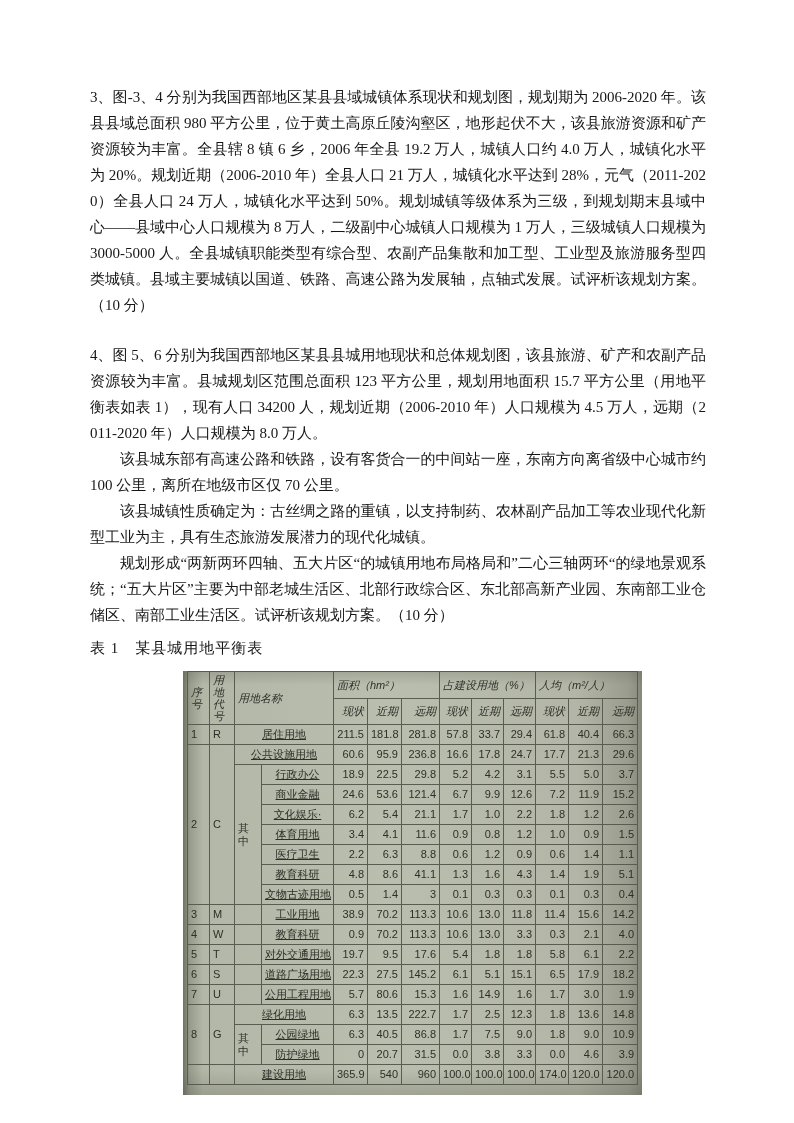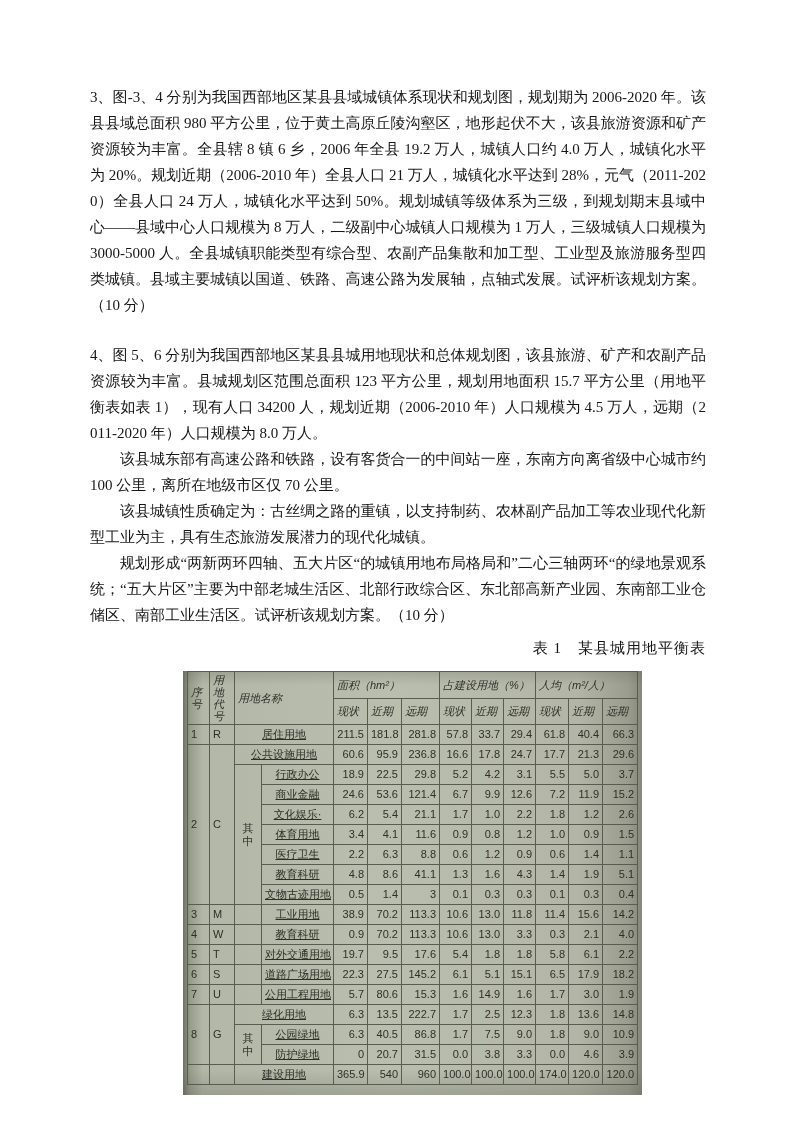--- a/index.html
+++ b/index.html
@@ -10,46 +10,46 @@
     color:#161616;
   }
   .content { padding:84px 88px 0 90px; }
   .para {
     margin:0; font-size:15px; line-height:26px; text-align:justify;
     word-break:break-all;
   }
   .para.q4-start { margin-top:24px; }
   .para.indent { text-indent:2em; }
   .table-title {
-    margin-top:8px; margin-bottom:3px; text-align:right;
+    margin-top:8px; margin-bottom:3px; text-align:left;
     font-size:15px; line-height:24px; letter-spacing:1px;
   }
   .photo {
     width:459px; height:424px; margin:0 0 0 93px;
     background:
       linear-gradient(180deg, rgba(82,84,72,.22) 0, rgba(0,0,0,0) 14px, rgba(0,0,0,0) 94%, rgba(70,72,60,.22) 100%),
       linear-gradient(90deg, #6f7365 0, #989c8b 7px, #b3b7a7 20px, #babeae 45%, #b3b6a6 86%, #9a9d8e 97%, #84877a 100%);
   }
   table.balance {
     border-collapse:collapse; table-layout:fixed; width:450px;
     margin:11px 0 0 4px;
     font-family:"Liberation Sans","DejaVu Sans",sans-serif;
     font-size:11px; color:#2e2f29;
   }
   table.balance th, table.balance td {
     border:1px solid #5b5c51; padding:0 3px; height:19px;
     line-height:1.1; font-weight:normal; overflow:hidden; white-space:nowrap;
     vertical-align:middle;
   }
   table.balance thead th { height:26px; text-align:left;font-style:italic; }
-  table.balance thead th.sub { height:25px; }
+  table.balance thead th.sub { text-align:right; height:25px; }
   table.balance .c-seq, table.balance .c-code { white-space:normal; }
   table.balance td.num { text-align:right; }
   table.balance td.c-name, table.balance td.c-name2 { text-align:center;text-decoration:underline; }
-  table.balance td.c-zhong { text-align:center; white-space:normal; }
+  table.balance td.c-zhong { text-align:left; white-space:normal; }
 </style>
 </head>
 <body>
 
 <div class="page">
   <div class="content">
     <p class="para">3、图-3、4 分别为我国西部地区某县县域城镇体系现状和规划图，规划期为 2006-2020 年。该县县域总面积 980 平方公里，位于黄土高原丘陵沟壑区，地形起伏不大，该县旅游资源和矿产资源较为丰富。全县辖 8 镇 6 乡，2006 年全县 19.2 万人，城镇人口约 4.0 万人，城镇化水平为 20%。规划近期（2006-2010 年）全县人口 21 万人，城镇化水平达到 28%，元气（2011-2020）全县人口 24 万人，城镇化水平达到 50%。规划城镇等级体系为三级，到规划期末县域中心——县域中心人口规模为 8 万人，二级副中心城镇人口规模为 1 万人，三级城镇人口规模为 3000-5000 人。全县城镇职能类型有综合型、农副产品集散和加工型、工业型及旅游服务型四类城镇。县域主要城镇以国道、铁路、高速公路为发展轴，点轴式发展。试评析该规划方案。（10 分）</p>
     <p class="para q4-start">4、图 5、6 分别为我国西部地区某县县城用地现状和总体规划图，该县旅游、矿产和农副产品资源较为丰富。县城规划区范围总面积 123 平方公里，规划用地面积 15.7 平方公里（用地平衡表如表 1），现有人口 34200 人，规划近期（2006-2010 年）人口规模为 4.5 万人，远期（2011-2020 年）人口规模为 8.0 万人。</p>
     <p class="para indent">该县城东部有高速公路和铁路，设有客货合一的中间站一座，东南方向离省级中心城市约 100 公里，离所在地级市区仅 70 公里。</p>
     <p class="para indent">该县城镇性质确定为：古丝绸之路的重镇，以支持制药、农林副产品加工等农业现代化新型工业为主，具有生态旅游发展潜力的现代化城镇。</p>

